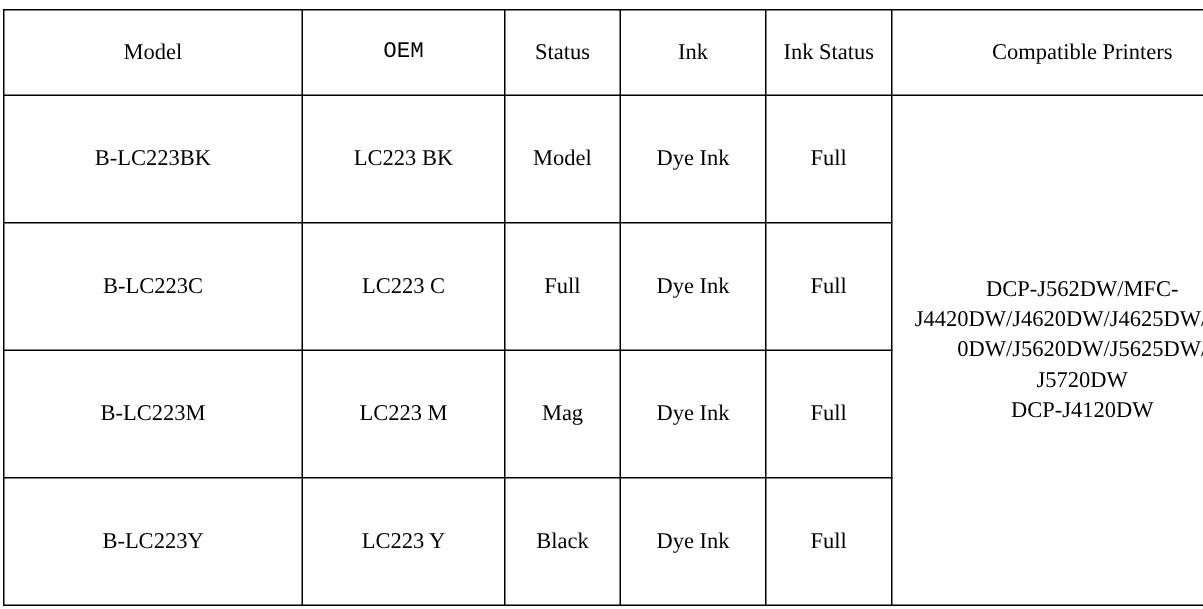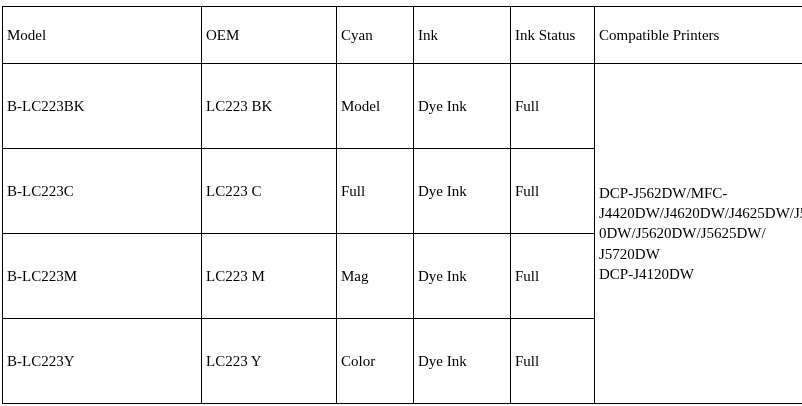--- a/index.html
+++ b/index.html
@@ -23,29 +23,30 @@
   table.spec {
     border-collapse: collapse;
     table-layout: fixed;
     margin: 6px 0 0 2px;
     width: 792px;
     height: 394px;
     border: 1px solid #000000;
   }
   table.spec td {
     border: 1px solid #000000;
+    text-align: center;
     vertical-align: middle;
     font-size: 15px;
     line-height: 1.35;
     padding: 2px 4px;
     word-wrap: break-word;
     overflow-wrap: break-word;
   }
   .col-model   { width: 190px; }
-  .col-oem     { width: 126px; }
+  .col-oem     { width: 126px; font-family: Liberation Mono, monospace; }
   .col-color   { width: 68px; }
   .col-ink     { width: 88px; }
   .col-status  { width: 75px; font-family: Liberation Serif, serif; }
   .col-compat  { width: 245px; }
 
   thead td, .header-row td {
     height: 52px;
   }
   .body-row td {
     height: 80px;
@@ -61,21 +62,21 @@
 </style>
 </head>
 <body>
 
 <div class="sheet">
   <table class="spec">
     <tbody>
       <tr class="header-row">
         <td class="col-model">Model</td>
         <td class="col-oem">OEM</td>
-        <td class="col-color">Cyan</td>
+        <td class="col-color">Status</td>
         <td class="col-ink">Ink</td>
         <td class="col-status">Ink Status</td>
         <td class="col-compat">Compatible Printers</td>
       </tr>
 
       <tr class="body-row">
         <td>B-LC223BK</td>
         <td>LC223 BK</td>
         <td>Model</td>
         <td>Dye Ink</td>
@@ -101,19 +102,19 @@
         <td>B-LC223M</td>
         <td>LC223 M</td>
         <td>Mag</td>
         <td>Dye Ink</td>
         <td>Full</td>
       </tr>
 
       <tr class="body-row">
         <td>B-LC223Y</td>
         <td>LC223 Y</td>
-        <td>Color</td>
+        <td>Black</td>
         <td>Dye Ink</td>
         <td>Full</td>
       </tr>
     </tbody>
   </table>
 </div>
 
 </body></html>

